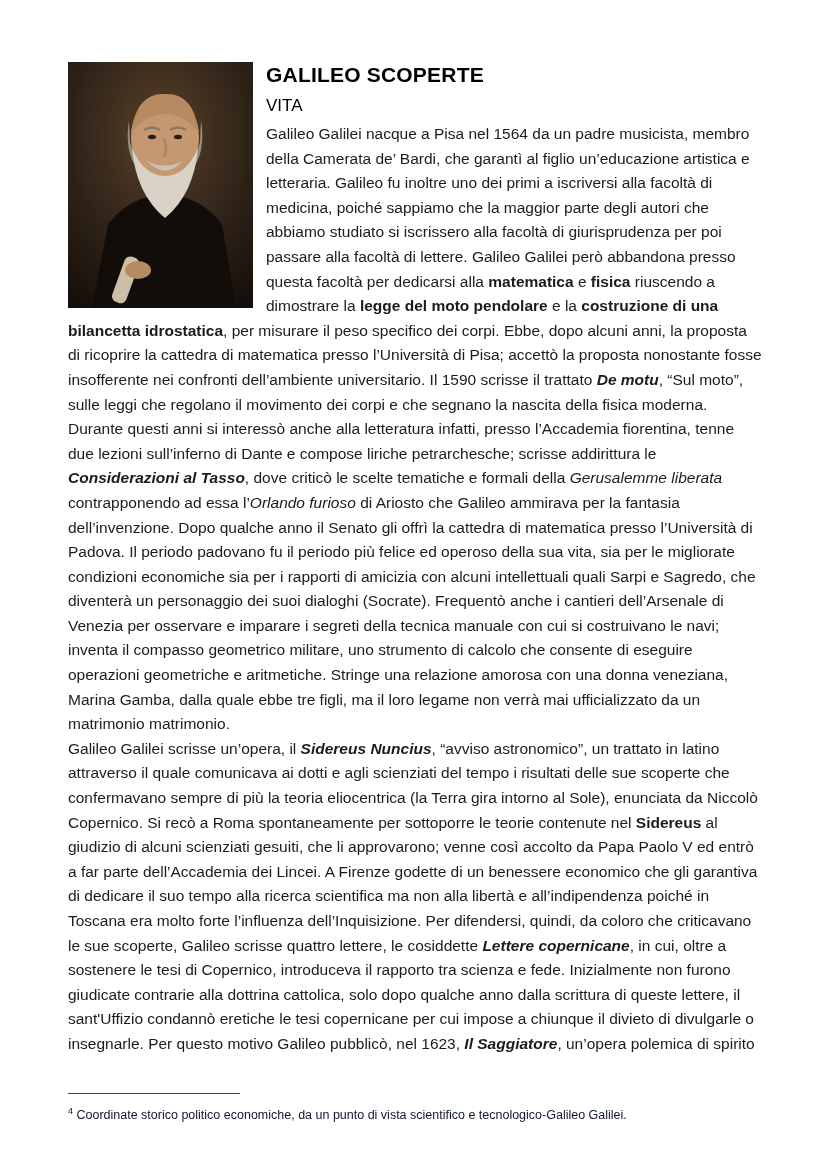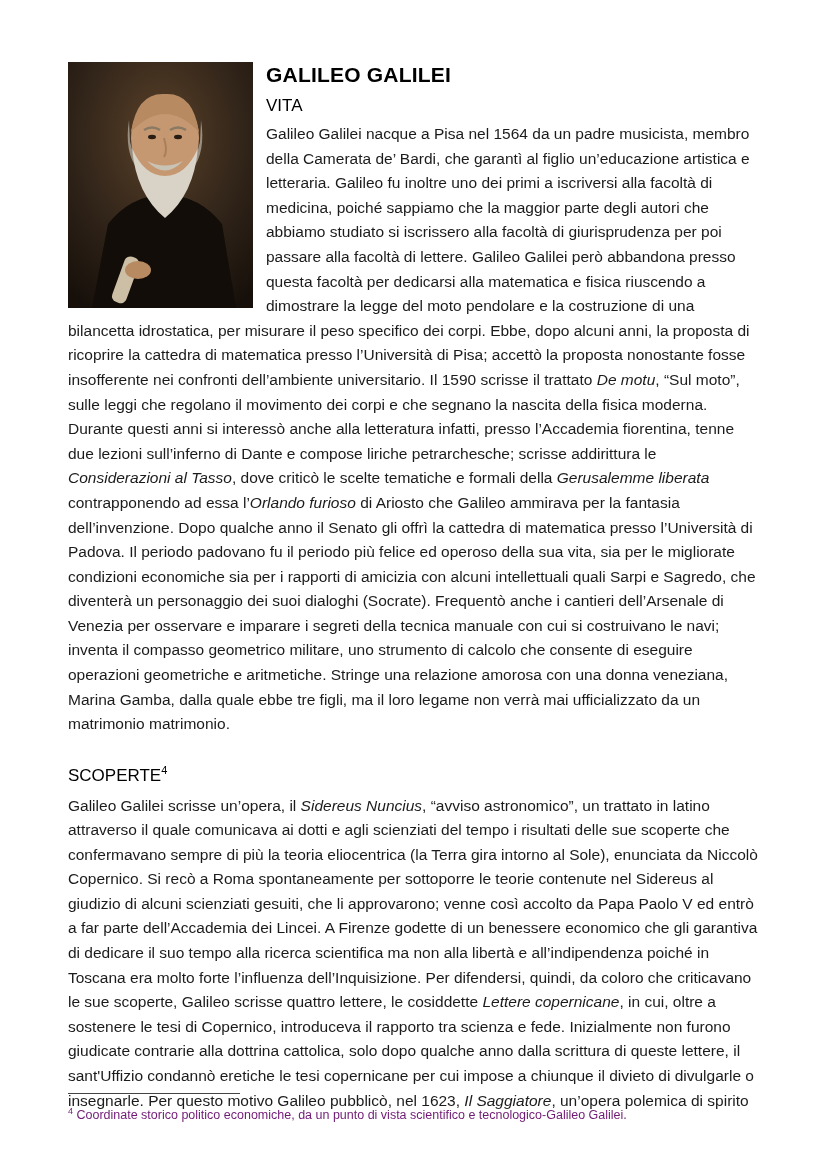--- a/index.html
+++ b/index.html
@@ -44,38 +44,38 @@
   }
   h2.scoperte { margin-top: 22px; margin-bottom: 7px; }
   h2 sup { font-size: 11px; }
   p.body-par {
     margin: 0;
     font-size: 15.5px;
     line-height: 24.6px;
     text-align: left;
     color: #1b1b1b;
   }
-  .b { font-weight: 400; }
+  .b { font-weight: 700; }
   .i { font-style: italic; }
   .footnote-area {
     position: absolute;
     left: 68px;
     right: 68px;
     bottom: 46px;
   }
   .footnote-separator {
     width: 172px;
     border-top: 1px solid #444;
     margin-bottom: 9px;
   }
   p.footnote {
     margin: 0;
     font-size: 12.5px;
     line-height: 17px;
-    color: #701a75;
+    color: #0f172a;
   }
   p.footnote sup { font-size: 9px; }
 </style>
 </head>
 <body>
 
 <div class="page">
   <div class="content">
 
     <div class="portrait">
@@ -110,27 +110,26 @@
         <ellipse cx="84" cy="75" rx="4" ry="2.2" fill="#281d14"></ellipse>
         <ellipse cx="110" cy="75" rx="4" ry="2.2" fill="#281d14"></ellipse>
 
         <path d="M96 76 Q100 89 96 95" stroke="#a87f58" stroke-width="2" fill="none"></path>
 
         <rect x="50" y="194" width="15" height="48" rx="6" transform="rotate(20 58 218)" fill="#cdbfa5"></rect>
         <ellipse cx="70" cy="208" rx="13" ry="9" fill="#b78a62"></ellipse>
       </svg>
     </div>
 
-    <h1 class="doc-title">GALILEO GALILEI</h1>
+    <h1 class="doc-title">GALILEO SCOPERTE</h1>
 
     <h2 class="section-heading">VITA</h2>
 
     <p class="body-par"><span>Galileo Galilei nacque a Pisa nel 1564 da un padre musicista, membro della Camerata de’ Bardi, che garantì al figlio un’educazione artistica e letteraria. Galileo fu inoltre uno dei primi a iscriversi alla facoltà di medicina, poiché sappiamo che la maggior parte degli autori che abbiamo studiato si iscrissero alla facoltà di giurisprudenza per poi passare alla facoltà di lettere. Galileo Galilei però abbandona presso questa facoltà per dedicarsi alla </span><span class="b">matematica</span><span> e </span><span class="b">fisica</span><span> riuscendo a dimostrare la </span><span class="b">legge del moto pendolare</span><span> e la </span><span class="b">costruzione di una bilancetta idrostatica</span><span>, per misurare il peso specifico dei corpi. Ebbe, dopo alcuni anni, la proposta di ricoprire la cattedra di matematica presso l’Università di Pisa; accettò la proposta nonostante fosse insofferente nei confronti dell’ambiente universitario. Il 1590 scrisse il trattato </span><span class="b i">De motu</span><span>, “Sul moto”, sulle leggi che regolano il movimento dei corpi e che segnano la nascita della fisica moderna. Durante questi anni si interessò anche alla letteratura infatti, presso l’Accademia fiorentina, tenne due lezioni sull’inferno di Dante e compose liriche petrarchesche; scrisse addirittura le </span><span class="b i">Considerazioni al Tasso</span><span>, dove criticò le scelte tematiche e formali della </span><span class="i">Gerusalemme liberata</span><span> contrapponendo ad essa l’</span><span class="i">Orlando furioso</span><span> di Ariosto che Galileo ammirava per la fantasia dell’invenzione. Dopo qualche anno il Senato gli offrì la cattedra di matematica presso l’Università di Padova. Il periodo padovano fu il periodo più felice ed operoso della sua vita, sia per le migliorate condizioni economiche sia per i rapporti di amicizia con alcuni intellettuali quali Sarpi e Sagredo, che diventerà un personaggio dei suoi dialoghi (Socrate). Frequentò anche i cantieri dell’Arsenale di Venezia per osservare e imparare i segreti della tecnica manuale con cui si costruivano le navi; inventa il compasso geometrico militare, uno strumento di calcolo che consente di eseguire operazioni geometriche e aritmetiche. Stringe una relazione amorosa con una donna veneziana, Marina Gamba, dalla quale ebbe tre figli, ma il loro legame non verrà mai ufficializzato da un matrimonio matrimonio.</span></p>
 
-    <h2 class="section-heading scoperte"><span>SCOPERTE</span><sup>4</sup></h2>
 
     <p class="body-par"><span>Galileo Galilei scrisse un’opera, il </span><span class="b i">Sidereus Nuncius</span><span>, “avviso astronomico”, un trattato in latino attraverso il quale comunicava ai dotti e agli scienziati del tempo i risultati delle sue scoperte che confermavano sempre di più la teoria eliocentrica (la Terra gira intorno al Sole), enunciata da Niccolò Copernico. Si recò a Roma spontaneamente per sottoporre le teorie contenute nel </span><span class="b">Sidereus</span><span> al giudizio di alcuni scienziati gesuiti, che li approvarono; venne così accolto da Papa Paolo V ed entrò a far parte dell’Accademia dei Lincei. A Firenze godette di un benessere economico che gli garantiva di dedicare il suo tempo alla ricerca scientifica ma non alla libertà e all’indipendenza poiché in Toscana era molto forte l’influenza dell’Inquisizione. Per difendersi, quindi, da coloro che criticavano le sue scoperte, Galileo scrisse quattro lettere, le cosiddette </span><span class="b i">Lettere copernicane</span><span>, in cui, oltre a sostenere le tesi di Copernico, introduceva il rapporto tra scienza e fede. Inizialmente non furono giudicate contrarie alla dottrina cattolica, solo dopo qualche anno dalla scrittura di queste lettere, il sant'Uffizio condannò eretiche le tesi copernicane per cui impose a chiunque il divieto di divulgarle o insegnarle. Per questo motivo Galileo pubblicò, nel 1623, </span><span class="b i">Il Saggiatore</span><span>, un’opera polemica di spirito</span></p>
 
   </div>
 
   <div class="footnote-area">
     <div class="footnote-separator"></div>
     <p class="footnote"><sup>4</sup> <span>Coordinate storico politico economiche, da un punto di vista scientifico e tecnologico-Galileo Galilei.</span></p>
   </div>
 </div>

